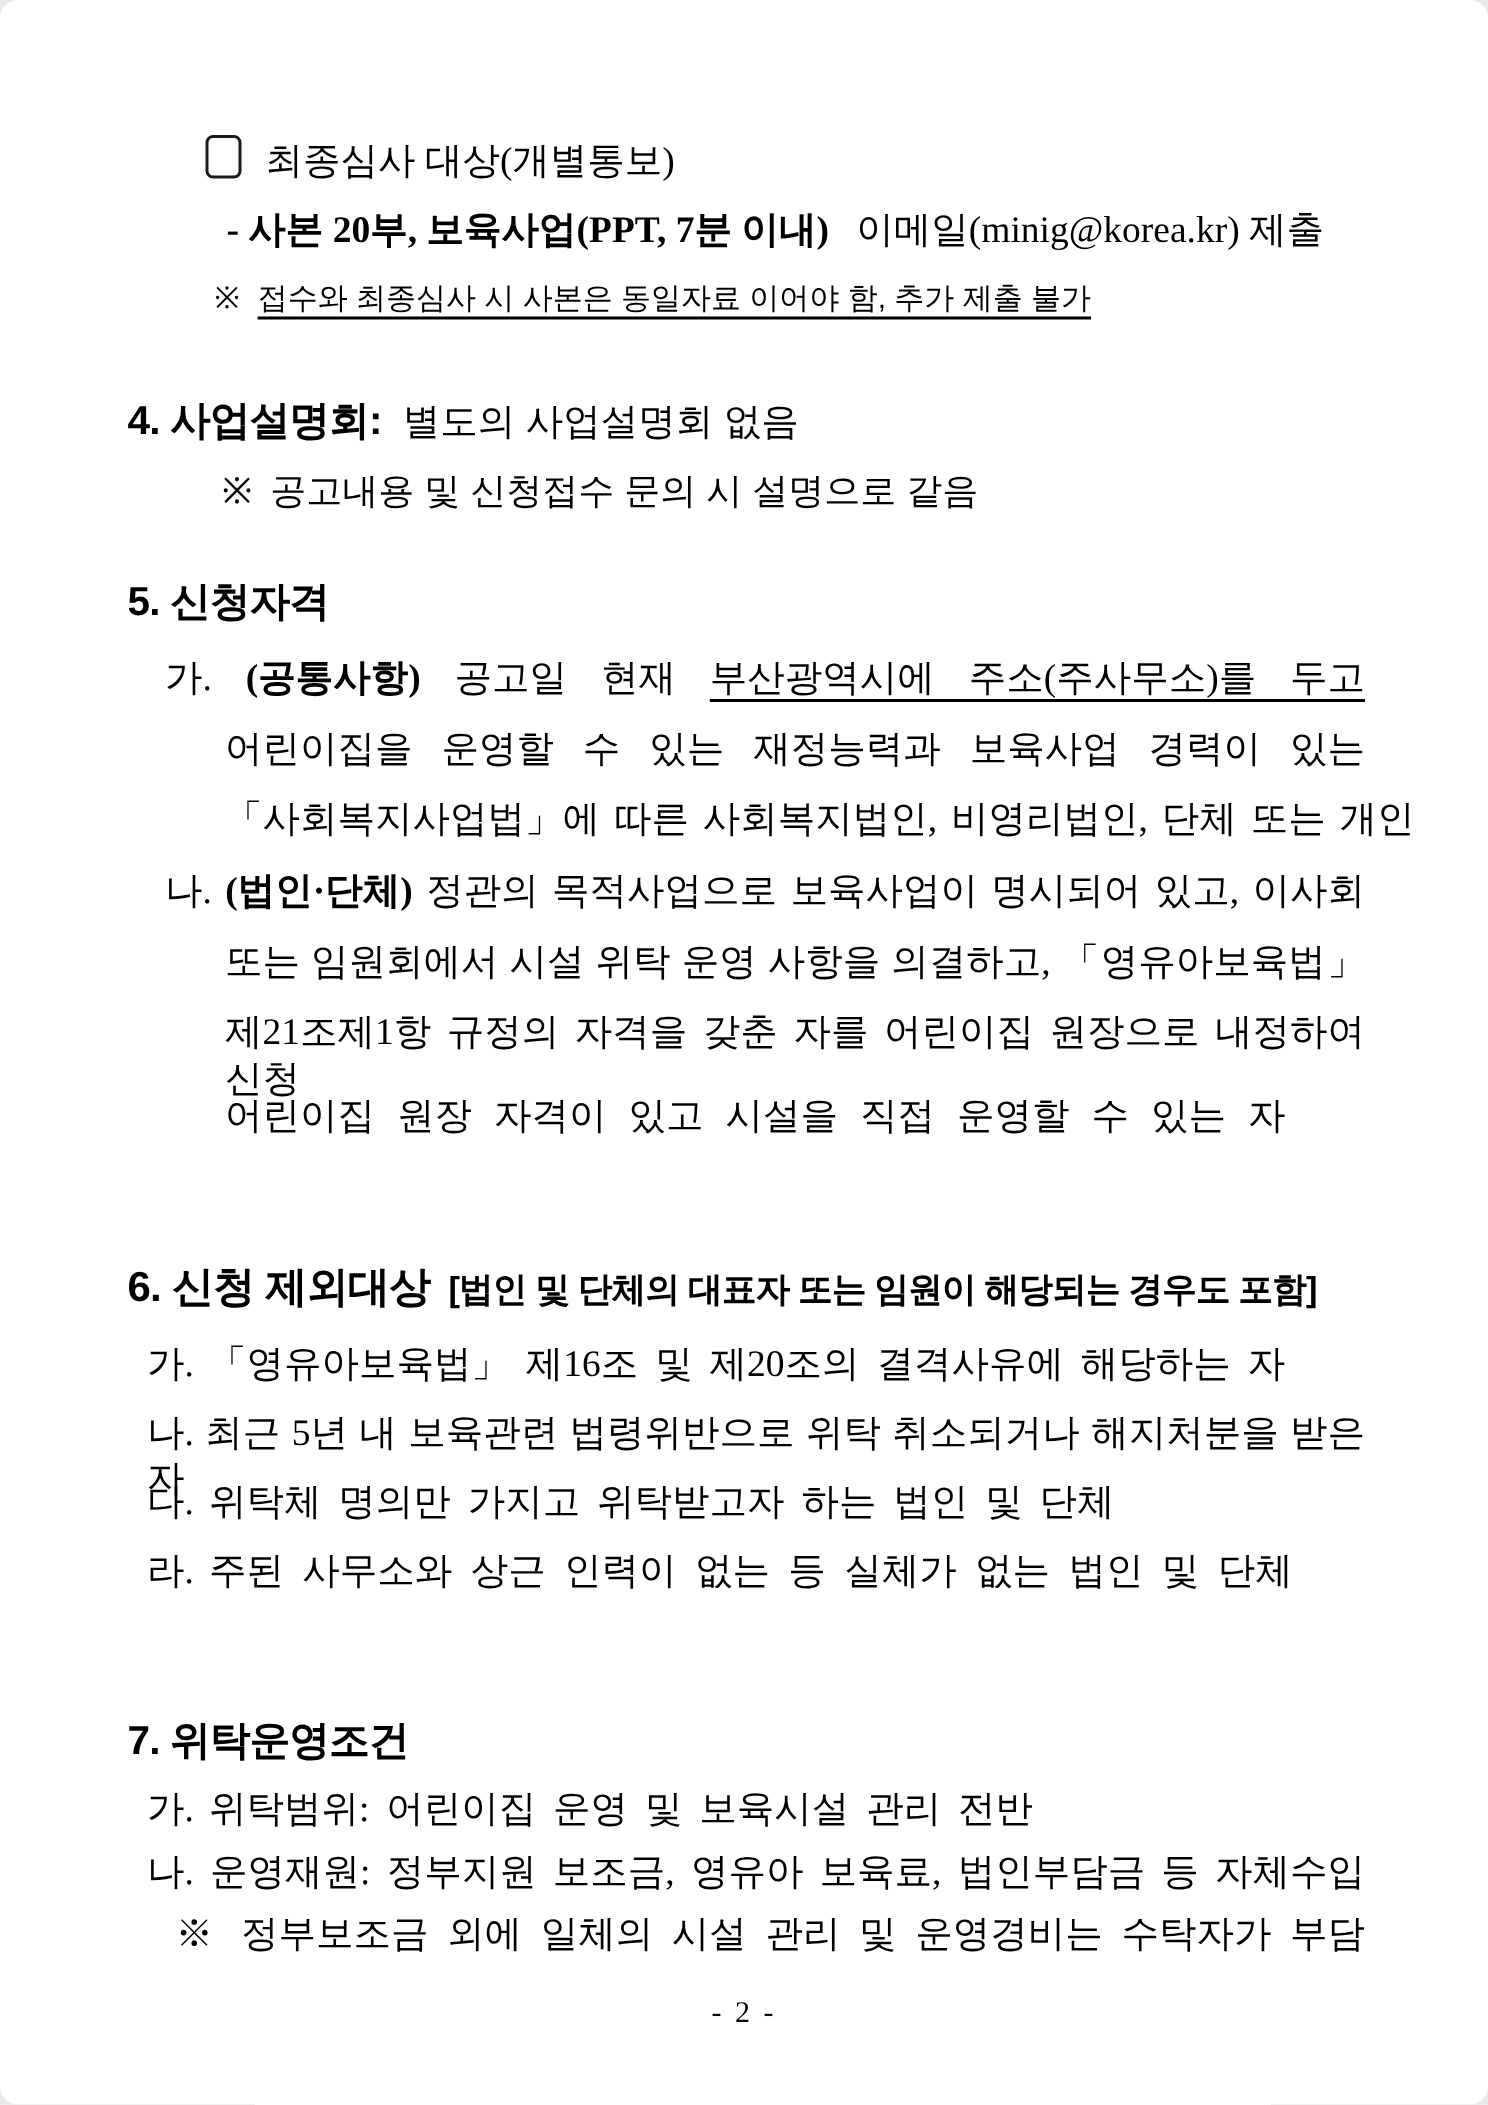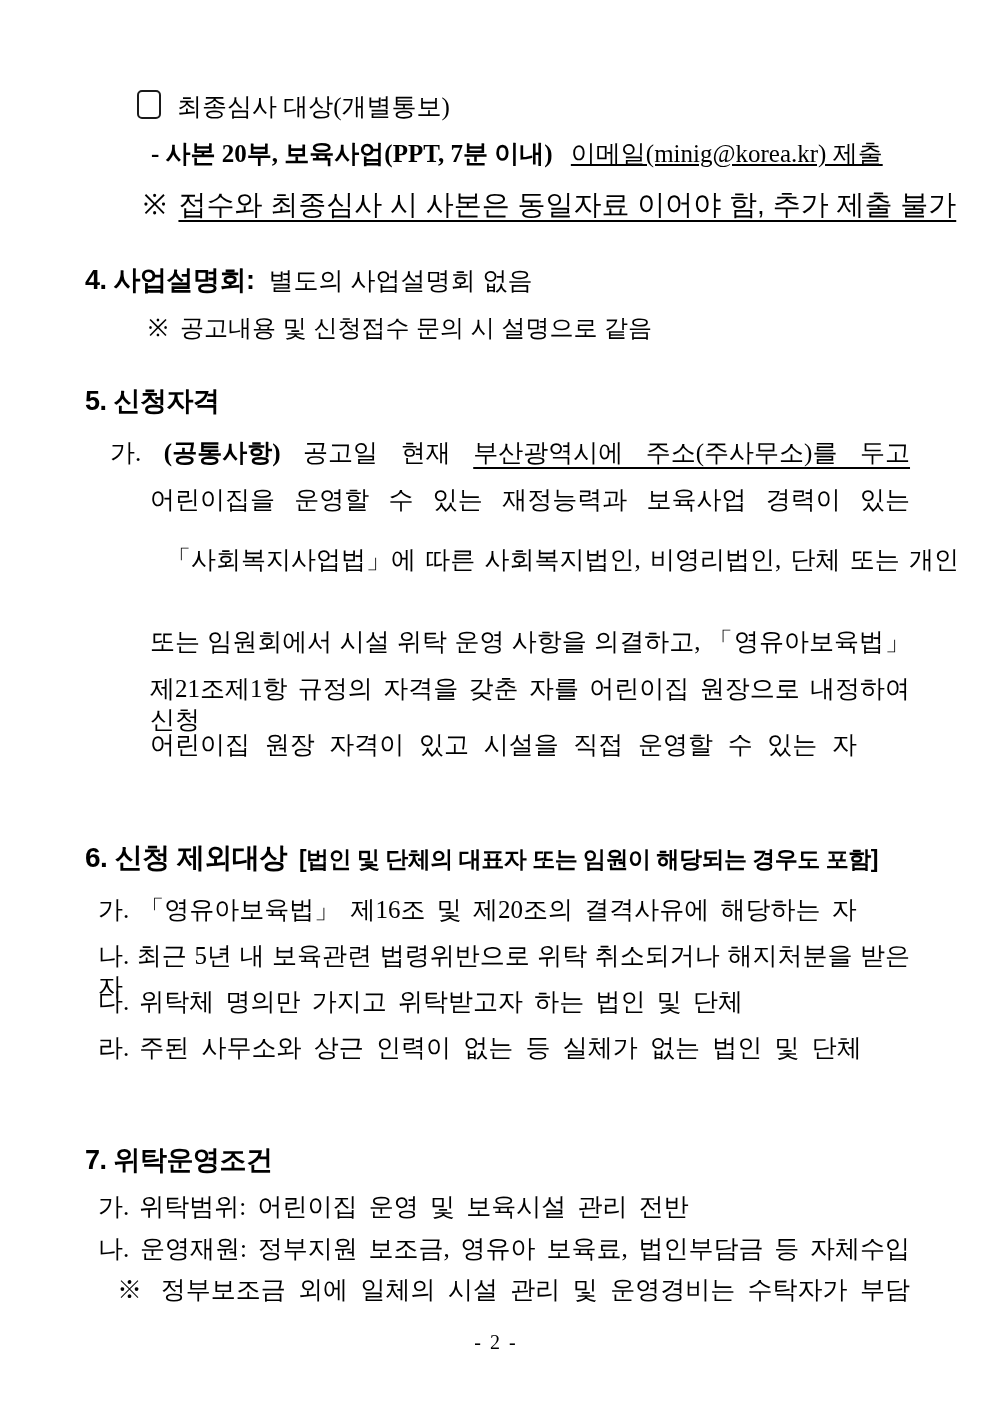--- a/index.html
+++ b/index.html
@@ -5,20 +5,21 @@
   html, body { margin: 0; padding: 0; background: #e8e8e8; }
   .page {
     position: relative;
     width: 992px;
     height: 1403px;
     margin: 0 auto;
     background: #ffffff;
     color: #000000;
     font-family: "Liberation Serif", serif;
     overflow: hidden;
+    border-radius: 12px;
   }
   .ln {
     position: absolute;
     font-size: 25px;
     line-height: 1.25;
     white-space: nowrap;
   }
   .stretch {
     white-space: normal;
     text-align: justify;
@@ -53,21 +54,21 @@
   .lbl { margin-right: 10px; }
   .ballot {
     display: inline-block;
     width: 20px;
     height: 25px;
     border: 2px solid #1a1a1a;
     border-radius: 5px;
     vertical-align: -4px;
     margin-right: 16px;
   }
-  .gap { margin-left: 12px; text-decoration: underline; }
+  .gap { margin-left: 12px; }
   .footer {
     position: absolute;
     left: 0; right: 0;
     top: 1331px;
     text-align: center;
     font-size: 20px;
     letter-spacing: 2px;
   }
 </style>
 </head>
@@ -78,21 +79,21 @@
   <div class="ln" style="top:90px; left:137px;">
     <span class="ballot"></span><span>최종심사 대상(개별통보)</span>
   </div>
 
   <div class="ln" style="top:138px; left:151px;">
     <span class="b">-</span>
     <span class="b">사본 20부, 보육사업(PPT, 7분 이내)</span>
     <span class="gap">이메일(minig@korea.kr) 제출</span>
   </div>
 
-  <div class="ln sans" style="top:187px; left:143px; font-size:28px;">
+  <div class="ln sans" style="top:187px; left:143px; font-size:20px;">
     <span class="marker">※</span><span class="u">접수와 최종심사 시 사본은 동일자료 이어야 함, 추가 제출 불가</span>
   </div>
 
   <div class="ln hd" style="top:264px; left:85px;">
     <span>4.</span>
     <span>사업설명회:</span><span class="after-hd sans">별도의 사업설명회 없음</span>
   </div>
   <div class="ln sans" style="top:313px; left:148px; font-size:24px;">
     <span class="marker">※</span><span>공고내용 및 신청접수 문의 시 설명으로 같음</span>
   </div>
@@ -102,22 +103,27 @@
     <span>신청자격</span>
   </div>
 
   <div class="ln stretch" style="top:437px; left:110px; right:82px;">
     <span>가.</span>
     <span class="b">(공통사항)</span>
     <span>공고일 현재</span>
     <span class="u">부산광역시에 주소(주사무소)를 두고</span>
   </div>
   <div class="ln stretch" style="top:484px; left:150px; right:82px;">어린이집을 운영할 수 있는 재정능력과 보육사업 경력이 있는</div>
-  <div class="ln ws3" style="top:544px; left:150px;margin-left:16px;">「사회복지사업법」에 따른 사회복지법인, 비영리법인, 단체 또는 개인</div>
+  <div class="ln ws3" style="top:531px; left:150px;">「사회복지사업법」에 따른 사회복지법인, 비영리법인, 단체 또는 개인</div>
 
+  <div class="ln stretch" style="top:579px; left:110px; right:82px;">
+    <span>나.</span>
+    <span class="b">(법인·단체)</span>
+    <span>정관의 목적사업으로 보육사업이 명시되어 있고, 이사회</span>
+  </div>
   <div class="ln stretch" style="top:626px; left:150px; right:82px;">또는 임원회에서 시설 위탁 운영 사항을 의결하고, 「영유아보육법」</div>
   <div class="ln stretch" style="top:673px; left:150px; right:82px;">제21조제1항 규정의 자격을 갖춘 자를 어린이집 원장으로 내정하여 신청</div>
 
   <div class="ln stretch" style="top:729px; left:150px; right:135px;">어린이집 원장 자격이 있고 시설을 직접 운영할 수 있는 자</div>
 
   <div class="ln hd hd-big" style="top:840px; left:85px;">
     <span>6.</span>
     <span>신청 제외대상</span><span class="hd-note">[법인 및 단체의 대표자 또는 임원이 해당되는 경우도 포함]</span>
   </div>
 

